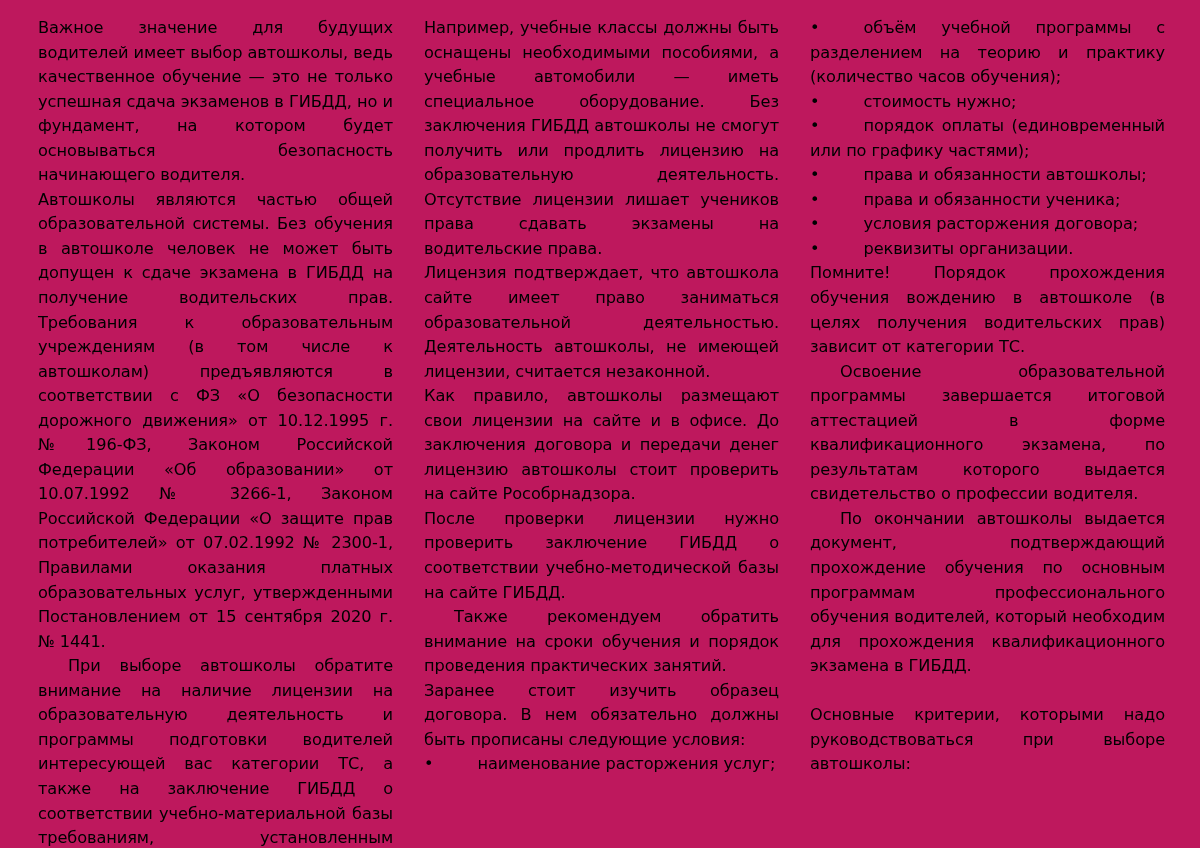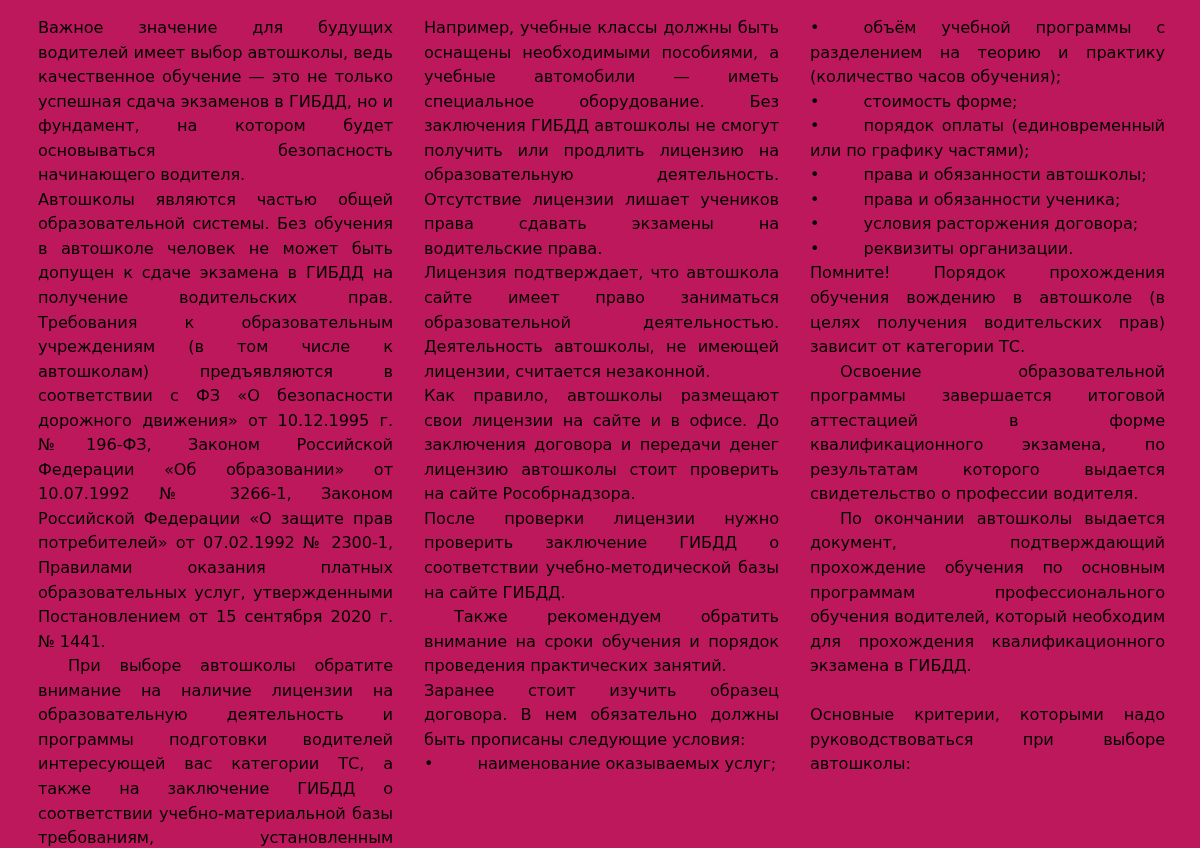--- a/index.html
+++ b/index.html
@@ -60,26 +60,26 @@
     <p class="para indent">При выборе автошколы обратите внимание на наличие лицензии на образовательную деятельность и программы подготовки водителей интересующей вас категории ТС, а также на заключение ГИБДД о соответствии учебно-материальной базы требованиям, установленным Минпросвещения России.</p>
   </div>
 
   <div class="col">
     <p class="para">Например, учебные классы должны быть оснащены необходимыми пособиями, а учебные автомобили — иметь специальное оборудование. Без заключения ГИБДД автошколы не смогут получить или продлить лицензию на образовательную деятельность. Отсутствие лицензии лишает учеников права сдавать экзамены на водительские права.</p>
     <p class="para">Лицензия подтверждает, что автошкола сайте имеет право заниматься образовательной деятельностью. Деятельность автошколы, не имеющей лицензии, считается незаконной.</p>
     <p class="para">Как правило, автошколы размещают свои лицензии на сайте и в офисе. До заключения договора и передачи денег лицензию автошколы стоит проверить на сайте Рособрнадзора.</p>
     <p class="para">После проверки лицензии нужно проверить заключение ГИБДД о соответствии учебно-методической базы на сайте ГИБДД.</p>
     <p class="para indent">Также рекомендуем обратить внимание на сроки обучения и порядок проведения практических занятий.</p>
     <p class="para">Заранее стоит изучить образец договора. В нем обязательно должны быть прописаны следующие условия:</p>
-    <p class="para"><span class="bullet">•</span><span class="tab"></span><span>наименование оказываемых услуг;</span></p>
+    <p class="para"><span class="bullet">•</span><span class="tab"></span><span>наименование расторжения услуг;</span></p>
   </div>
 
   <div class="col">
     <p class="para"><span class="bullet">•</span><span class="tab"></span><span>объём учебной программы с разделением на теорию и практику (количество часов обучения);</span></p>
-    <p class="para"><span class="bullet">•</span><span class="tab"></span><span>стоимость форме;</span></p>
+    <p class="para"><span class="bullet">•</span><span class="tab"></span><span>стоимость нужно;</span></p>
     <p class="para"><span class="bullet">•</span><span class="tab"></span><span>порядок оплаты (единовременный или по графику частями);</span></p>
     <p class="para"><span class="bullet">•</span><span class="tab"></span><span>права и обязанности автошколы;</span></p>
     <p class="para"><span class="bullet">•</span><span class="tab"></span><span>права и обязанности ученика;</span></p>
     <p class="para"><span class="bullet">•</span><span class="tab"></span><span>условия расторжения договора;</span></p>
     <p class="para"><span class="bullet">•</span><span class="tab"></span><span>реквизиты организации.</span></p>
     <p class="para">Помните! Порядок прохождения обучения вождению в автошколе (в целях получения водительских прав) зависит от категории ТС.</p>
     <p class="para indent">Освоение образовательной программы завершается итоговой аттестацией в форме квалификационного экзамена, по результатам которого выдается свидетельство о профессии водителя.</p>
     <p class="para indent">По окончании автошколы выдается документ, подтверждающий прохождение обучения по основным программам профессионального обучения водителей, который необходим для прохождения квалификационного экзамена в ГИБДД.</p>
     <p class="para gap-above">Основные критерии, которыми надо руководствоваться при выборе автошколы:</p>
   </div>

